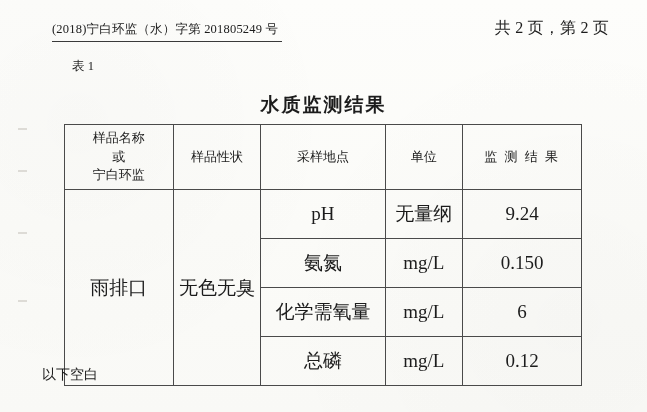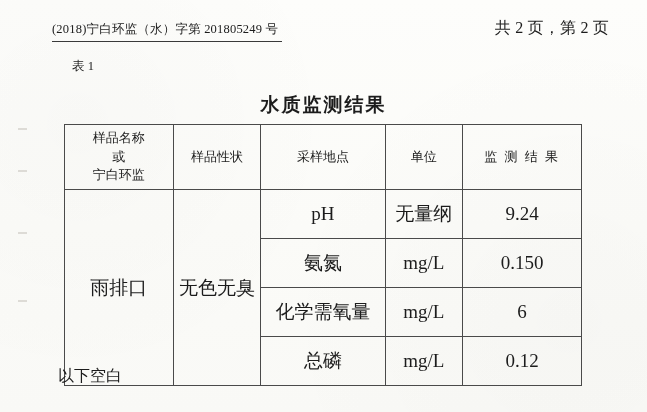--- a/index.html
+++ b/index.html
@@ -109,23 +109,23 @@
   .head-stack {
     line-height: 1.45;
   }
   .sample-name-cell {
     font-size: 13px;
   }
   .wide-space { letter-spacing: 2px; margin-top: 22px; }
 
   .footer-note {
     position: absolute;
-    left: 58px;
+    left: 42px;
     top: 366px;
-    font-size: 16px;
+    font-size: 14px;
   }
 </style>
 </head>
 <body>
 
 <div class="page">
 
   <div class="scan-noise"></div>
   <div class="edge-mark m1"></div>
   <div class="edge-mark m2"></div>

